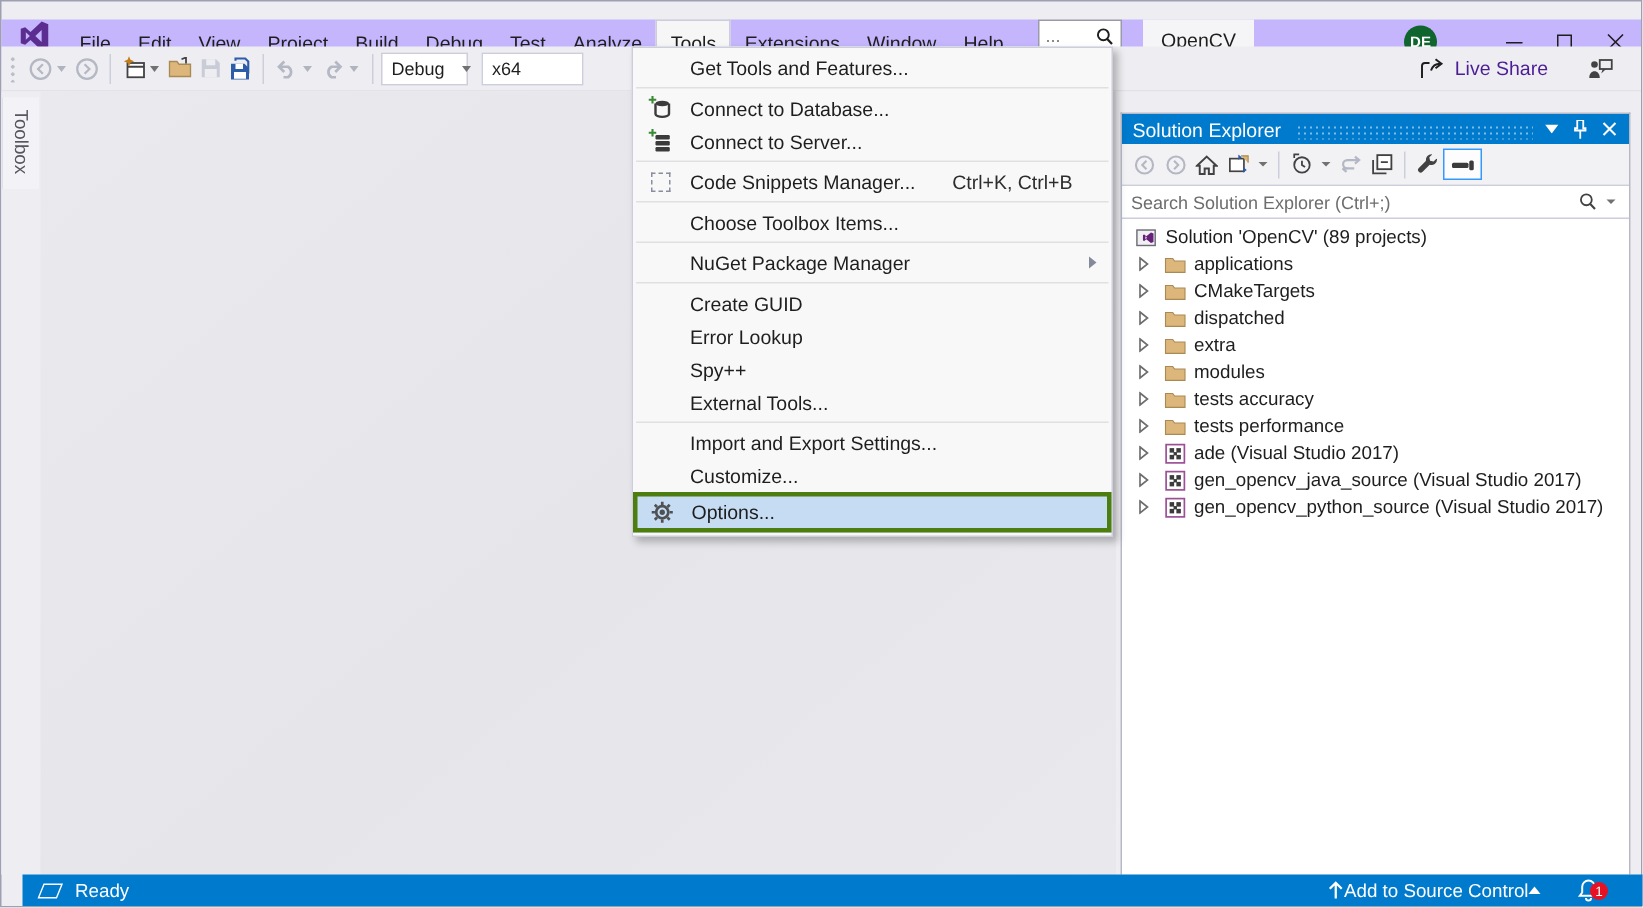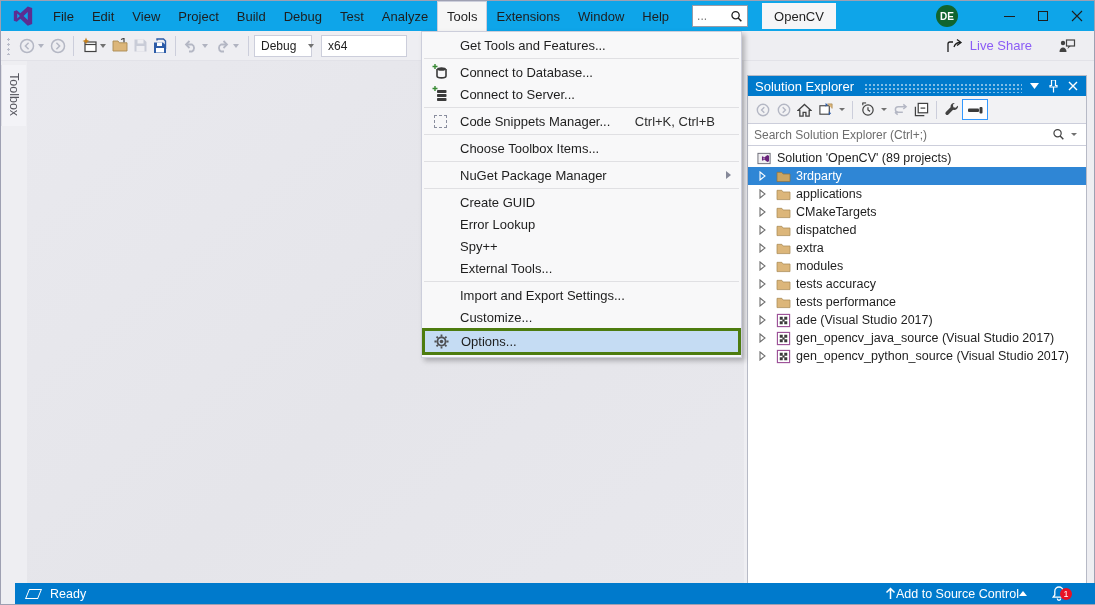--- a/index.html
+++ b/index.html
@@ -2,21 +2,21 @@
 <html><head>
 <meta charset="utf-8">
 <style>
   * { margin:0; padding:0; box-sizing:border-box; }
   html,body { width:1095px; height:605px; overflow:hidden; }
   body { font-family:"Liberation Sans", sans-serif; font-size:13px; color:#1e1e1e; }
 
   .window { position:relative; width:1095px; height:605px; background:#eeeef2; border:1px solid #9ea0b2; }
 
   
-  .titlebar { position:absolute; left:0; top:0; width:100%; height:30px; display:flex; align-items:center; background:#0ea5e9; }
+  .titlebar { position:absolute; left:0; top:12px; width:100%; height:30px; display:flex; background:#c4b5fd; }
   .vslogo { width:26px; height:22px; margin:0 8px 0 9px; display:flex; align-items:center; justify-content:center; }
   .menubar { display:flex; align-items:stretch; height:100%; }
   .menu-item { display:flex; align-items:center; padding:0 9px; cursor:default; }
   .menu-item.active { background:#f6f6f6; border:1px solid #cccedb; border-bottom:none; }
   .search-box { width:56px; height:22px; margin-left:14px; background:#ffffff; border:1px solid #999ca8; display:flex; align-items:center; padding:0 4px; }
   .search-ph { color:#7a7a7a; font-size:12px; flex:1; }
   .app-title { margin-left:14px; height:26px; display:flex; align-items:center; padding:0 12px; background:#f5f5f7; }
   .tb-right { margin-left:auto; display:flex; align-items:center; height:100%; }
   .avatar { width:22px; height:22px; border-radius:50%; background:#10642e; color:#fff; font-size:10px; font-weight:bold; display:flex; align-items:center; justify-content:center; margin-right:34px; }
   .win-btn { width:34px; height:100%; display:flex; align-items:center; justify-content:center; }
@@ -28,23 +28,23 @@
   .grip { width:5px; height:18px; margin:0 6px 0 5px;
           background-image:radial-gradient(circle,#b9bcc9 1px,transparent 1.1px); background-size:5px 5px; }
   .tbtn { width:20px; height:22px; display:flex; align-items:center; justify-content:center; }
   .tb-chev { width:0; height:0; border-left:3.5px solid transparent; border-right:3.5px solid transparent; border-top:4px solid #b0b3c0; margin:0 4px 0 1px; }
   .tb-chev.dark { border-top-color:#717171; }
   .tsep { width:1px; height:20px; background:#cccedb; margin:0 5px; }
   .combo { height:22px; background:#fff; border:1px solid #cccedb; display:flex; align-items:center; font-size:12px; }
   .combo .cval { padding:0 6px; flex:1; }
   .combo .cchev { width:0; height:0; border-left:3.5px solid transparent; border-right:3.5px solid transparent; border-top:4px solid #717171; margin:0 6px; }
   .combo.debug { width:58px; margin-right:9px; }
-  .combo.platform { width:86px; }
+  .combo.platform { width:68px; }
   .toolbar-right { margin-left:auto; display:flex; align-items:center; }
-  .live-share { display:flex; align-items:center; margin-right:26px; font-size:13px; color:#8b5cf6; }
+  .live-share { display:flex; align-items:center; margin-right:26px; font-size:13px; color:#4c1d95; }
   .live-share svg { margin-right:6px; }
   .feedback { margin-right:18px; display:flex; }
 
   
   .workspace { position:absolute; left:0; top:60px; width:100%; height:522px; background:#eeeef2; }
   .toolbox-strip { position:absolute; left:0; top:0; width:26px; height:100%; background:#eeeef2; }
   .toolbox-tab { margin-top:4px; padding:8px 5px 10px 5px; writing-mode:vertical-rl; color:#56565e; font-size:12.5px; background:#f3f3f7; border-left:1px solid #e0e0e6; }
   .editor-area { position:absolute; left:26px; top:0; right:350px; height:100%;
                  background:linear-gradient(140deg,#e9e9ee 0%, #e5e5ea 55%, #e8e8ed 100%); }
 
@@ -331,33 +331,20 @@
         <div class="tree-row root">
           <span class="tree-icon">
             <svg width="15" height="15" viewBox="0 0 16 16">
                 <rect x="1" y="2.5" width="13" height="11" fill="#f0eff1" stroke="#6a6a75" stroke-width="1"></rect>
                 <path d="M11 4.2 12.8 5v6L11 11.8 7.7 9l-1.5 1.3-.9-.4V6.1l.9-.4L7.7 7zM7 6.9v2.2L8.2 8z" fill="#68217a"></path>
               </svg>
           </span>
           <span class="tree-label">Solution 'OpenCV' (89 projects)</span>
         </div>
 
-        <div class="tree-row selected">
-          <span class="twisty">
-              <svg width="7" height="10" viewBox="0 0 7 10">
-                <path d="M1 1l5 4-5 4z" fill="none" stroke="#ffffff" stroke-width="1.1"></path>
-              </svg>
-            </span>
-          <span class="tree-icon">
-              <svg width="15" height="13" viewBox="0 0 16 14">
-                <path d="M1 2.5h5.2L7.5 4.3H15V12.5H1z" fill="#c9a563" stroke="#8f7340" stroke-width="0.8"></path>
-              </svg>
-            </span>
-          <span class="tree-label">3rdparty</span>
-        </div>
 
         <div class="tree-row">
           <span class="twisty">
               <svg width="7" height="10" viewBox="0 0 7 10">
                 <path d="M1 1l5 4-5 4z" fill="none" stroke="#6d6d6d" stroke-width="1.1"></path>
               </svg>
             </span>
           <span class="tree-icon">
               <svg width="15" height="13" viewBox="0 0 16 14">
                 <path d="M1 2.5h5.2L7.5 4.3H15V12.5H1z" fill="#dcb67a" stroke="#a98a54" stroke-width="0.8"></path>

